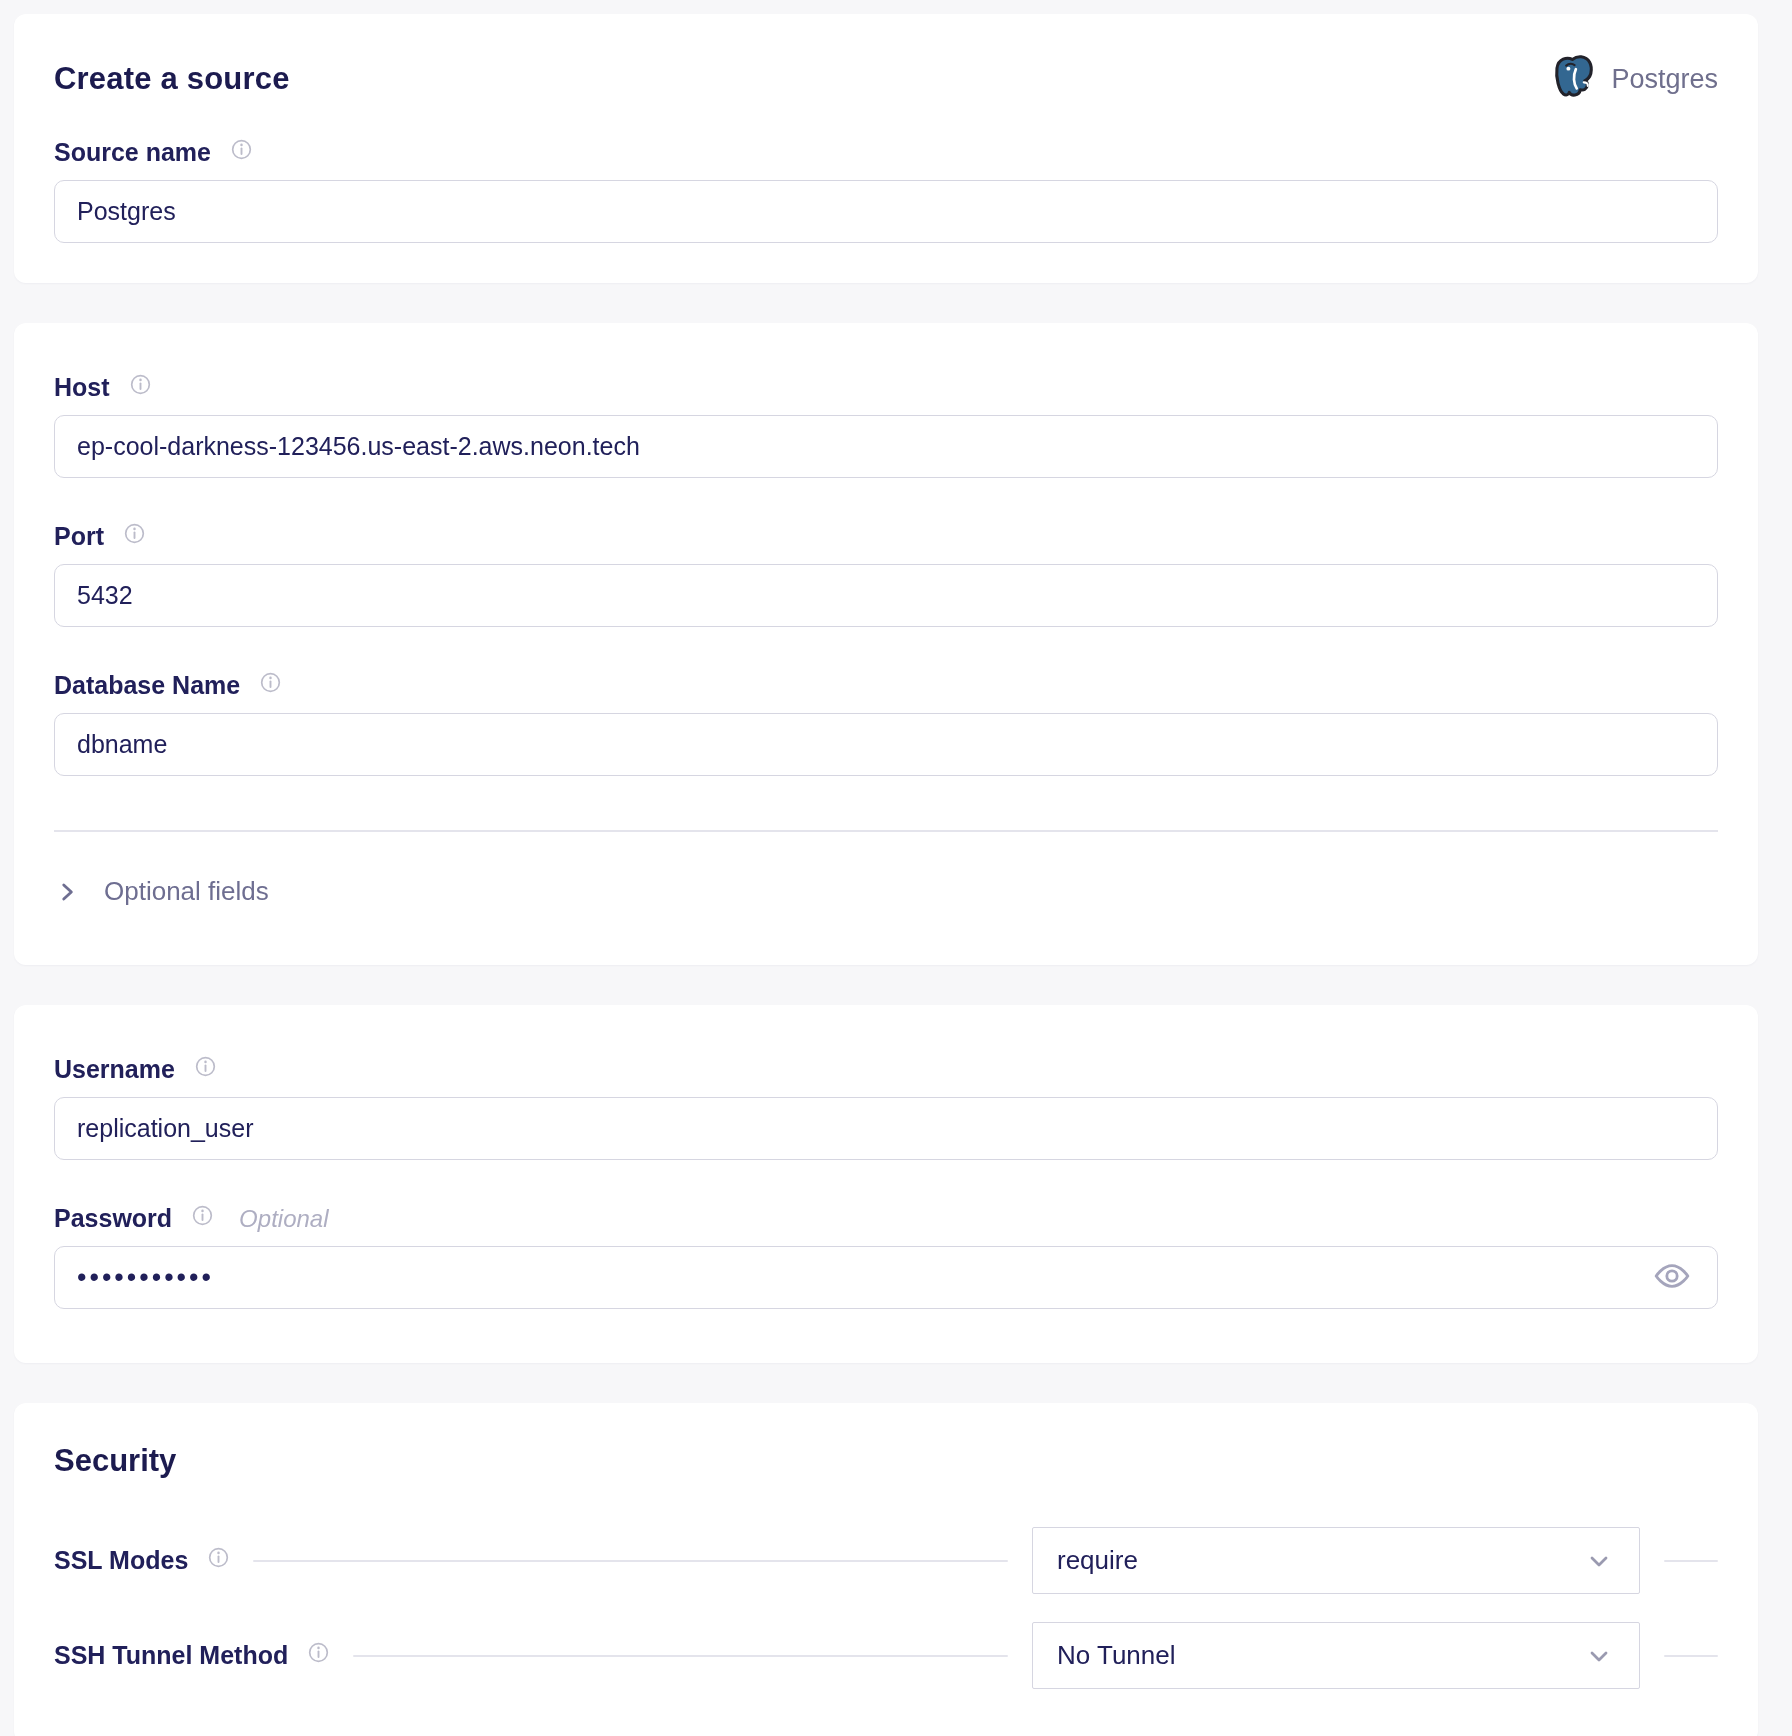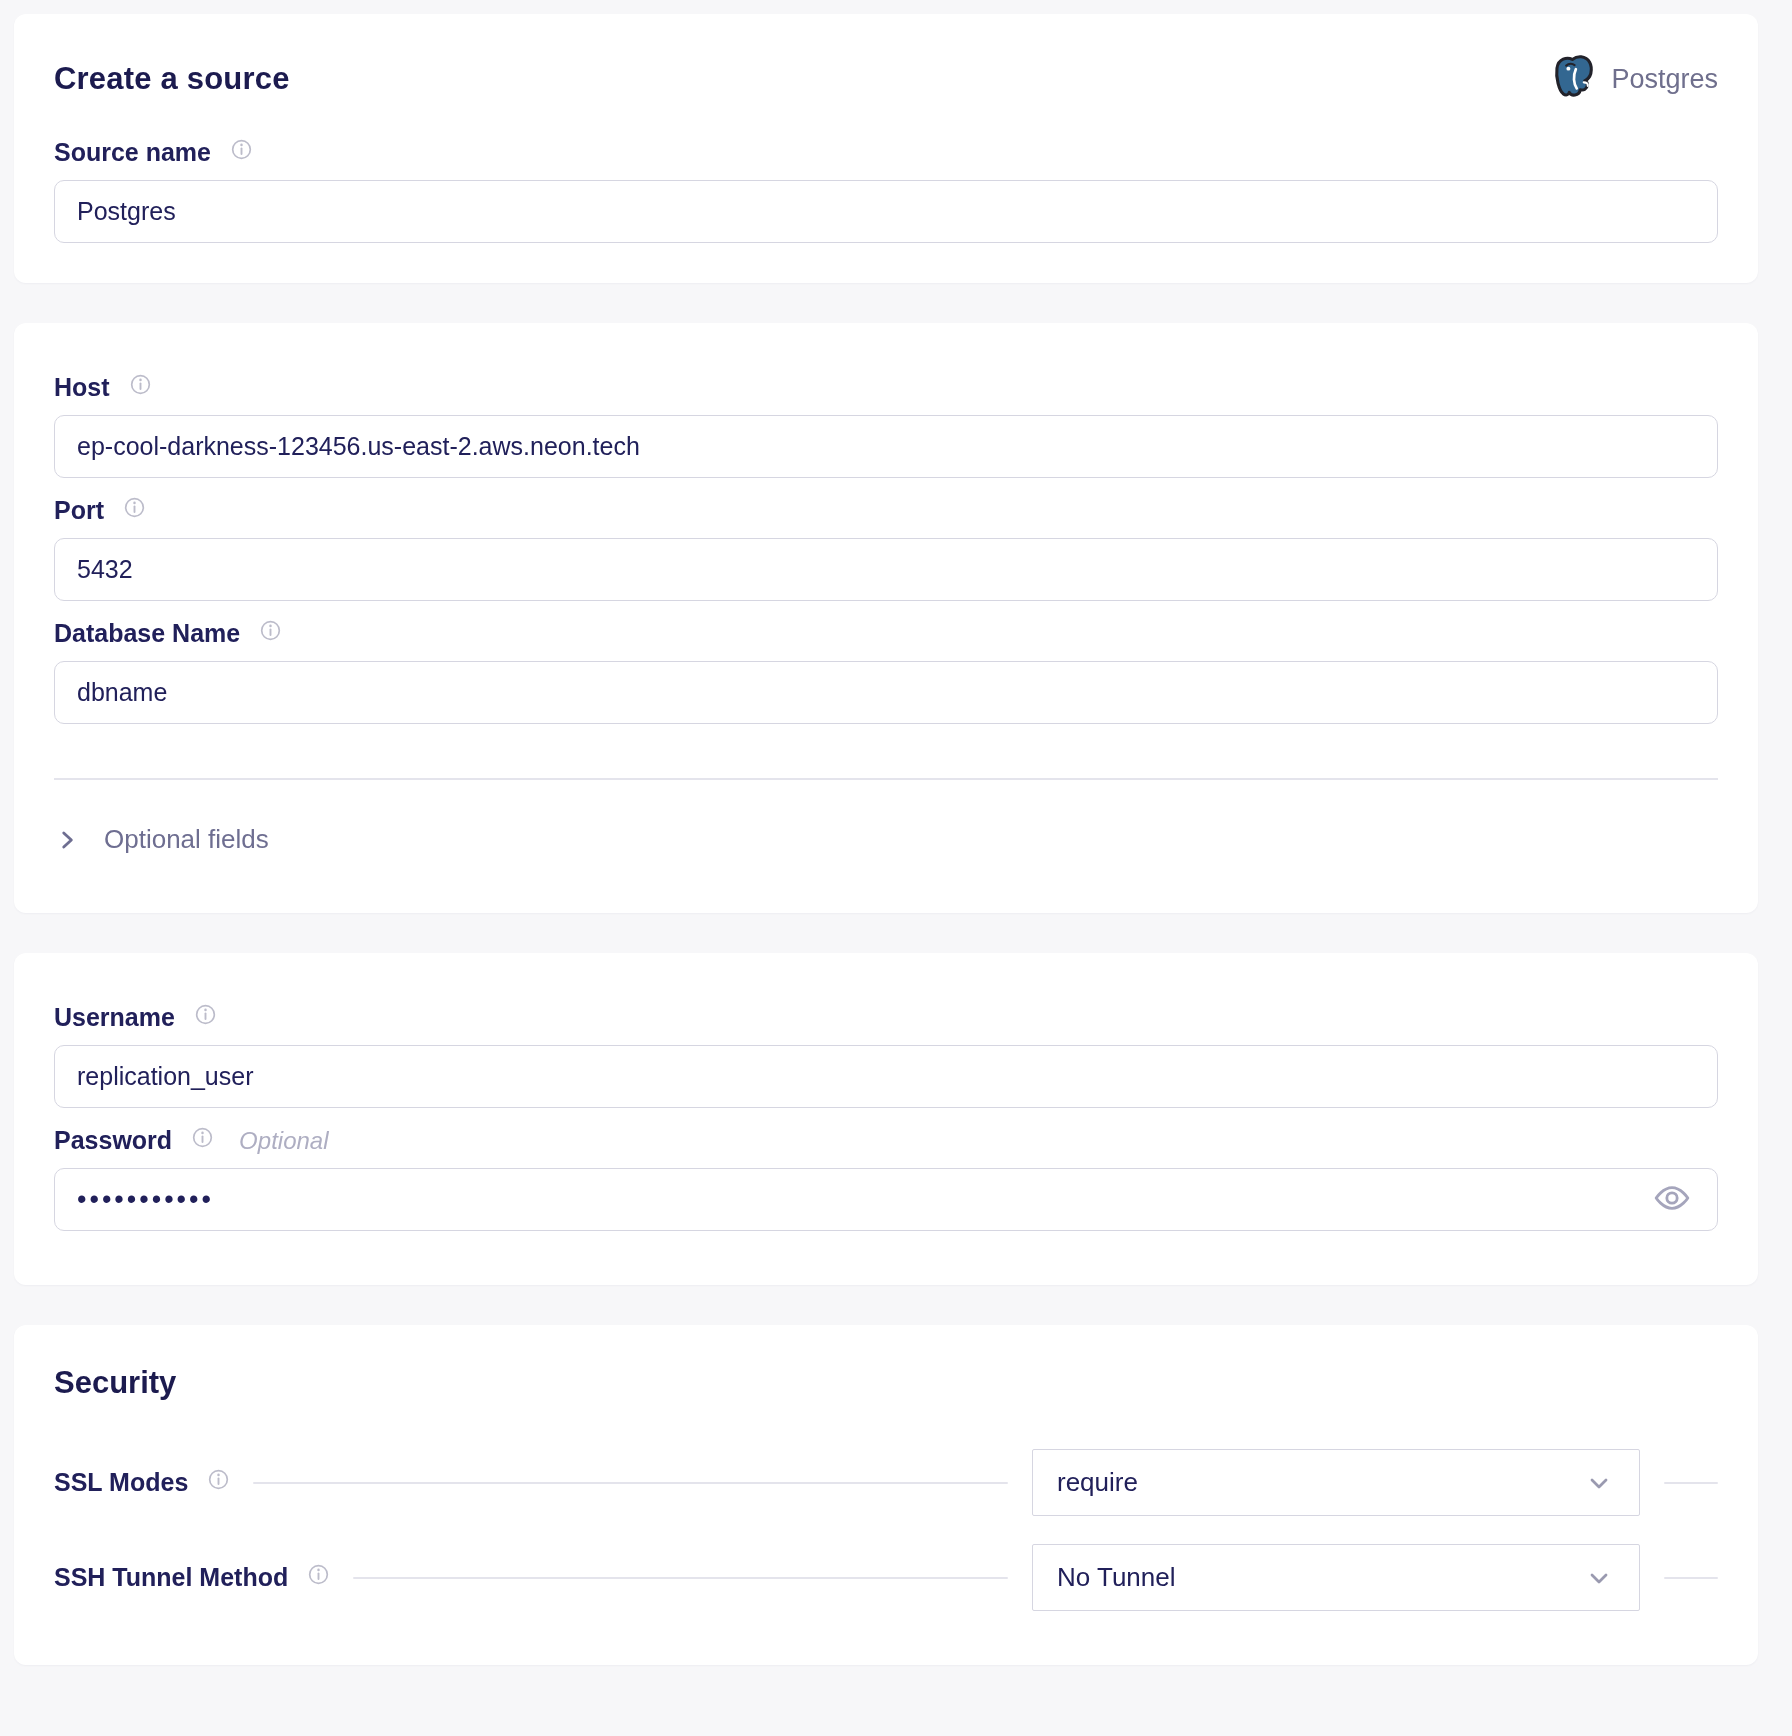--- a/index.html
+++ b/index.html
@@ -33,21 +33,21 @@
     color: #1c1b4f;
     letter-spacing: 0.2px;
   }
   .connector-badge { display: flex; align-items: center; gap: 14px; }
   .connector-badge .connector-name {
     font-size: 27px;
     color: #6f6f8d;
   }
 
   
-  .field { margin-bottom: 18px; }
+  .field { margin-bottom: 44px; }
   .field:last-child { margin-bottom: 0; }
   .label-row {
     display: flex;
     align-items: center;
     gap: 20px;
     margin-bottom: 13px;
   }
   .label {
     font-size: 25px;
     font-weight: 600;

